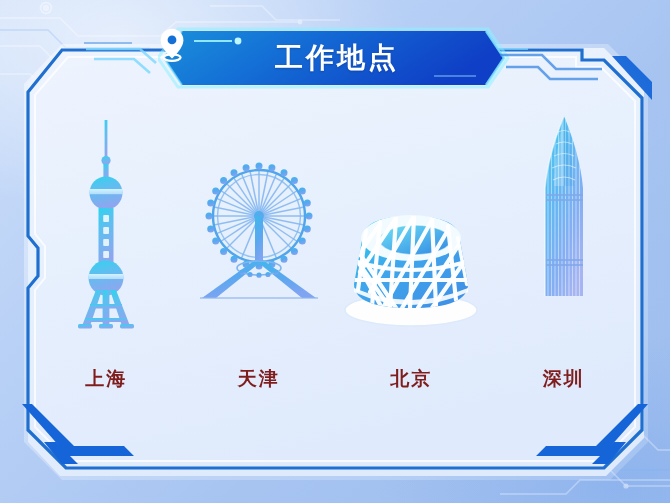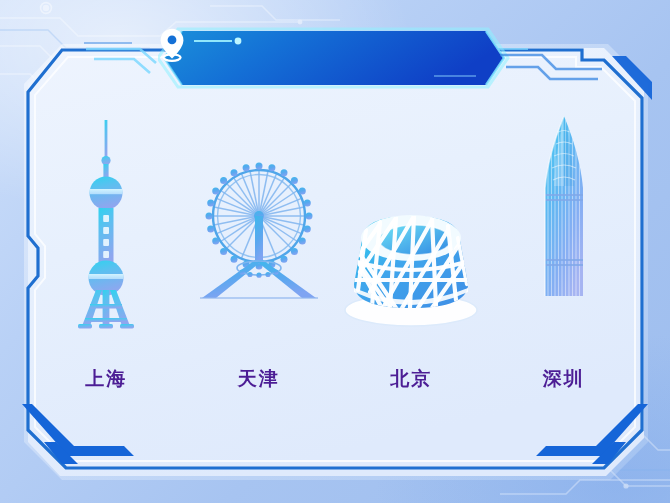--- a/index.html
+++ b/index.html
@@ -52,21 +52,21 @@
   .cities{
     position:absolute;left:30px;top:92px;width:610px;height:300px;
     display:flex;align-items:flex-end;justify-content:space-around;
   }
   .city{
     width:140px;display:flex;flex-direction:column;align-items:center;
   }
   .art{height:230px;display:flex;align-items:flex-end;justify-content:center;}
   .city-label{
     margin-top:24px;
-    color:#4c1d95;font-size:19px;font-weight:bold;letter-spacing:2px;
+    color:#7f1d1d;font-size:19px;font-weight:bold;letter-spacing:2px;
     white-space:nowrap;
   }
 </style>
 </head>
 <body>
 
 <div class="stage">
 
   <div class="bg-base"></div>
   <div class="bg-sheen"></div>
@@ -194,20 +194,21 @@
         <path d="M0 8 H30"></path>
       </g>
     </svg>
 
     <div class="banner-inner">
       <svg class="pin-icon" viewBox="0 0 28 34">
         <path d="M14 0.8 C7.6 0.8 2.6 5.8 2.6 12.2 C2.6 20.4 14 30.5 14 30.5 C14 30.5 25.4 20.4 25.4 12.2 C25.4 5.8 20.4 0.8 14 0.8 Z" fill="#ffffff"></path>
         <circle cx="14" cy="11.9" r="4.4" fill="#1470d6"></circle>
         <ellipse cx="14" cy="29.6" rx="8.6" ry="3.2" fill="none" stroke="#ffffff" stroke-width="2.2"></ellipse>
       </svg>
+      <span class="banner-title">工作地点</span>
     </div>
   </div>
 
   <div class="cities">
 
     <div class="city">
       <div class="art">
         <svg width="112" height="230" viewBox="0 0 112 230">
           <defs>
             <linearGradient id="pearlGrad" x1="0" y1="0" x2="0.25" y2="1">

